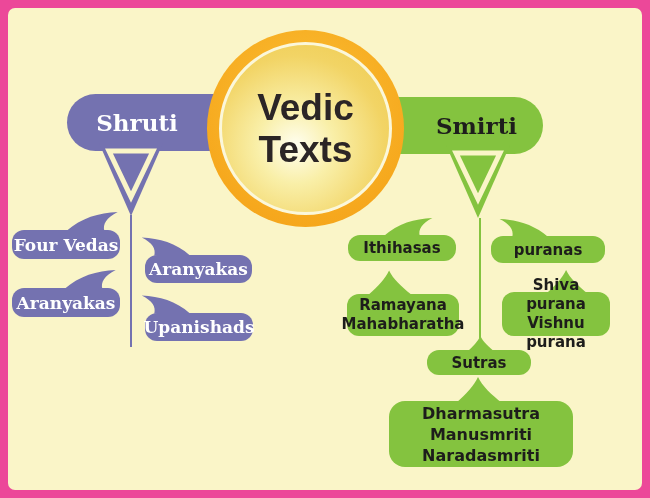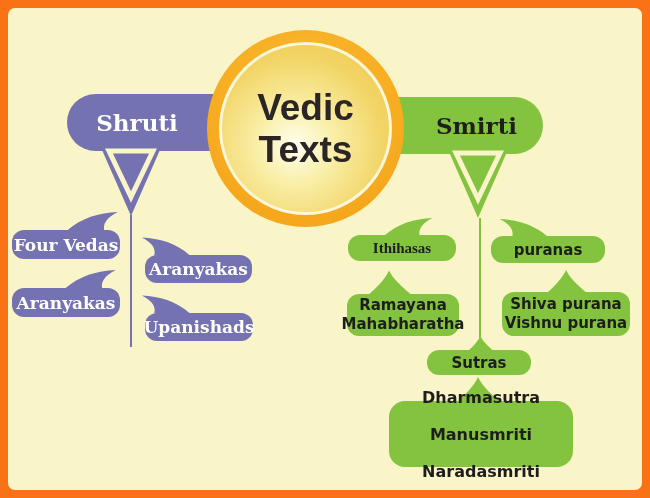--- a/index.html
+++ b/index.html
@@ -1,16 +1,16 @@
 <!DOCTYPE html>
 <html><head>
 <meta charset="utf-8">
 <style>
   html,body{margin:0;padding:0;background:#ffffff;}
-  #stage{position:relative;width:650px;height:498px;background:#f97316;overflow:hidden;
+  #stage{position:relative;width:650px;height:498px;background:#ec4899;overflow:hidden;
          font-family:"DejaVu Sans","Liberation Sans",sans-serif;}
   #panel{position:absolute;left:8px;top:8px;width:634px;height:482px;background:#FAF5C8;border-radius:7px;}
   .abs{position:absolute;}
 
   
   #circle-outer{left:207px;top:30px;width:197px;height:197px;border-radius:50%;
     background:radial-gradient(circle at 50% 38%,#FBC136 0%,#F6A81D 72%,#F3A01A 100%);z-index:5;}
   #circle-inner{position:absolute;left:12px;top:12px;right:12px;bottom:12px;border-radius:50%;
     border:3px solid #FBF7DA;
     background:radial-gradient(circle at 44% 60%,#FFFEF0 0%,#F9EFA8 28%,#F2D465 65%,#EEC94C 100%);
@@ -34,21 +34,21 @@
   .tri{z-index:6;}
 
   
   .bubble{border-radius:12px;display:flex;align-items:center;justify-content:center;z-index:3;text-align:center;}
   .bubble.purple{background:#7472B0;color:#ffffff;
     font-family:"DejaVu Serif","Liberation Serif",serif;font-weight:600;font-size:17px;}
   .bubble.green{background:#84C33F;color:#1D1D1B;font-weight:600;font-size:15px;}
   .tail{z-index:2;}
   .flip{transform:scaleX(-1);}
   .multi{flex-direction:column;line-height:19px;font-size:14.5px;}
-  #dharma-box{line-height:21px;font-size:16px;font-weight:700;border-radius:16px;gap:16px;}
+  #dharma-box{line-height:21px;font-size:16px;font-weight:700;border-radius:16px;}
 </style>
 </head>
 <body>
 
 <div id="stage">
   <div id="panel" class="abs"></div>
 
   <div id="shruti-line" class="abs vline"></div>
   <div id="smirti-line" class="abs vline"></div>
 
@@ -99,21 +99,21 @@
   <svg class="abs tail flip" style="left:140px;top:295px;" width="50" height="19" viewBox="0 0 56 20">
     <path d="M0,20 C16,6 34,1 54,0 C42,6 38,13 40,20 Z" fill="#7472B0"></path>
     </svg>
   <div class="abs bubble purple" style="left:145px;top:313px;width:108px;height:28px;">
     <span>Upanishads</span>
   </div>
 
   <svg class="abs tail" style="left:382px;top:218px;" width="54" height="18" viewBox="0 0 56 20">
     <path d="M0,20 C16,6 34,1 54,0 C42,6 38,13 40,20 Z" fill="#84C33F"></path>
     </svg>
-  <div class="abs bubble green" style="left:348px;top:235px;width:108px;height:26px;font-family:Liberation Serif, serif;">
+  <div class="abs bubble green" style="left:348px;top:235px;width:108px;height:26px;">
     <span>Ithihasas</span>
   </div>
 
   <svg class="abs tail flip" style="left:497px;top:219px;" width="52" height="18" viewBox="0 0 56 20">
     <path d="M0,20 C16,6 34,1 54,0 C42,6 38,13 40,20 Z" fill="#84C33F"></path>
     </svg>
   <div class="abs bubble green" style="left:491px;top:236px;width:114px;height:27px;text-align:right;">
     <span>puranas</span>
   </div>
 
@@ -121,21 +121,21 @@
     <path d="M3,26 C13,17 21,9 25,0 C29,9 39,18 49,26 Z" fill="#84C33F"></path>
     </svg>
   <div class="abs bubble green multi" style="left:347px;top:294px;width:112px;height:42px;">
     <span>Ramayana</span>
     <span>Mahabharatha</span>
   </div>
 
   <svg class="abs tail" style="left:543px;top:269px;" width="48" height="26" viewBox="0 0 52 26">
     <path d="M3,26 C13,17 21,9 25,0 C29,9 39,18 49,26 Z" fill="#84C33F"></path>
     </svg>
-  <div class="abs bubble green multi" style="left:502px;top:292px;width:128px;height:44px;">
+  <div class="abs bubble green multi" style="left:502px;top:292px;width:108px;height:44px;">
     <span>Shiva purana</span>
     <span>Vishnu purana</span>
   </div>
 
   <svg class="abs tail" style="left:459px;top:336px;" width="44" height="16" viewBox="0 0 52 26">
     <path d="M3,26 C13,17 21,9 25,0 C29,9 39,18 49,26 Z" fill="#84C33F"></path>
     </svg>
   <div class="abs bubble green" style="left:427px;top:350px;width:104px;height:25px;text-align:center;">
     <span>Sutras</span>
   </div>

